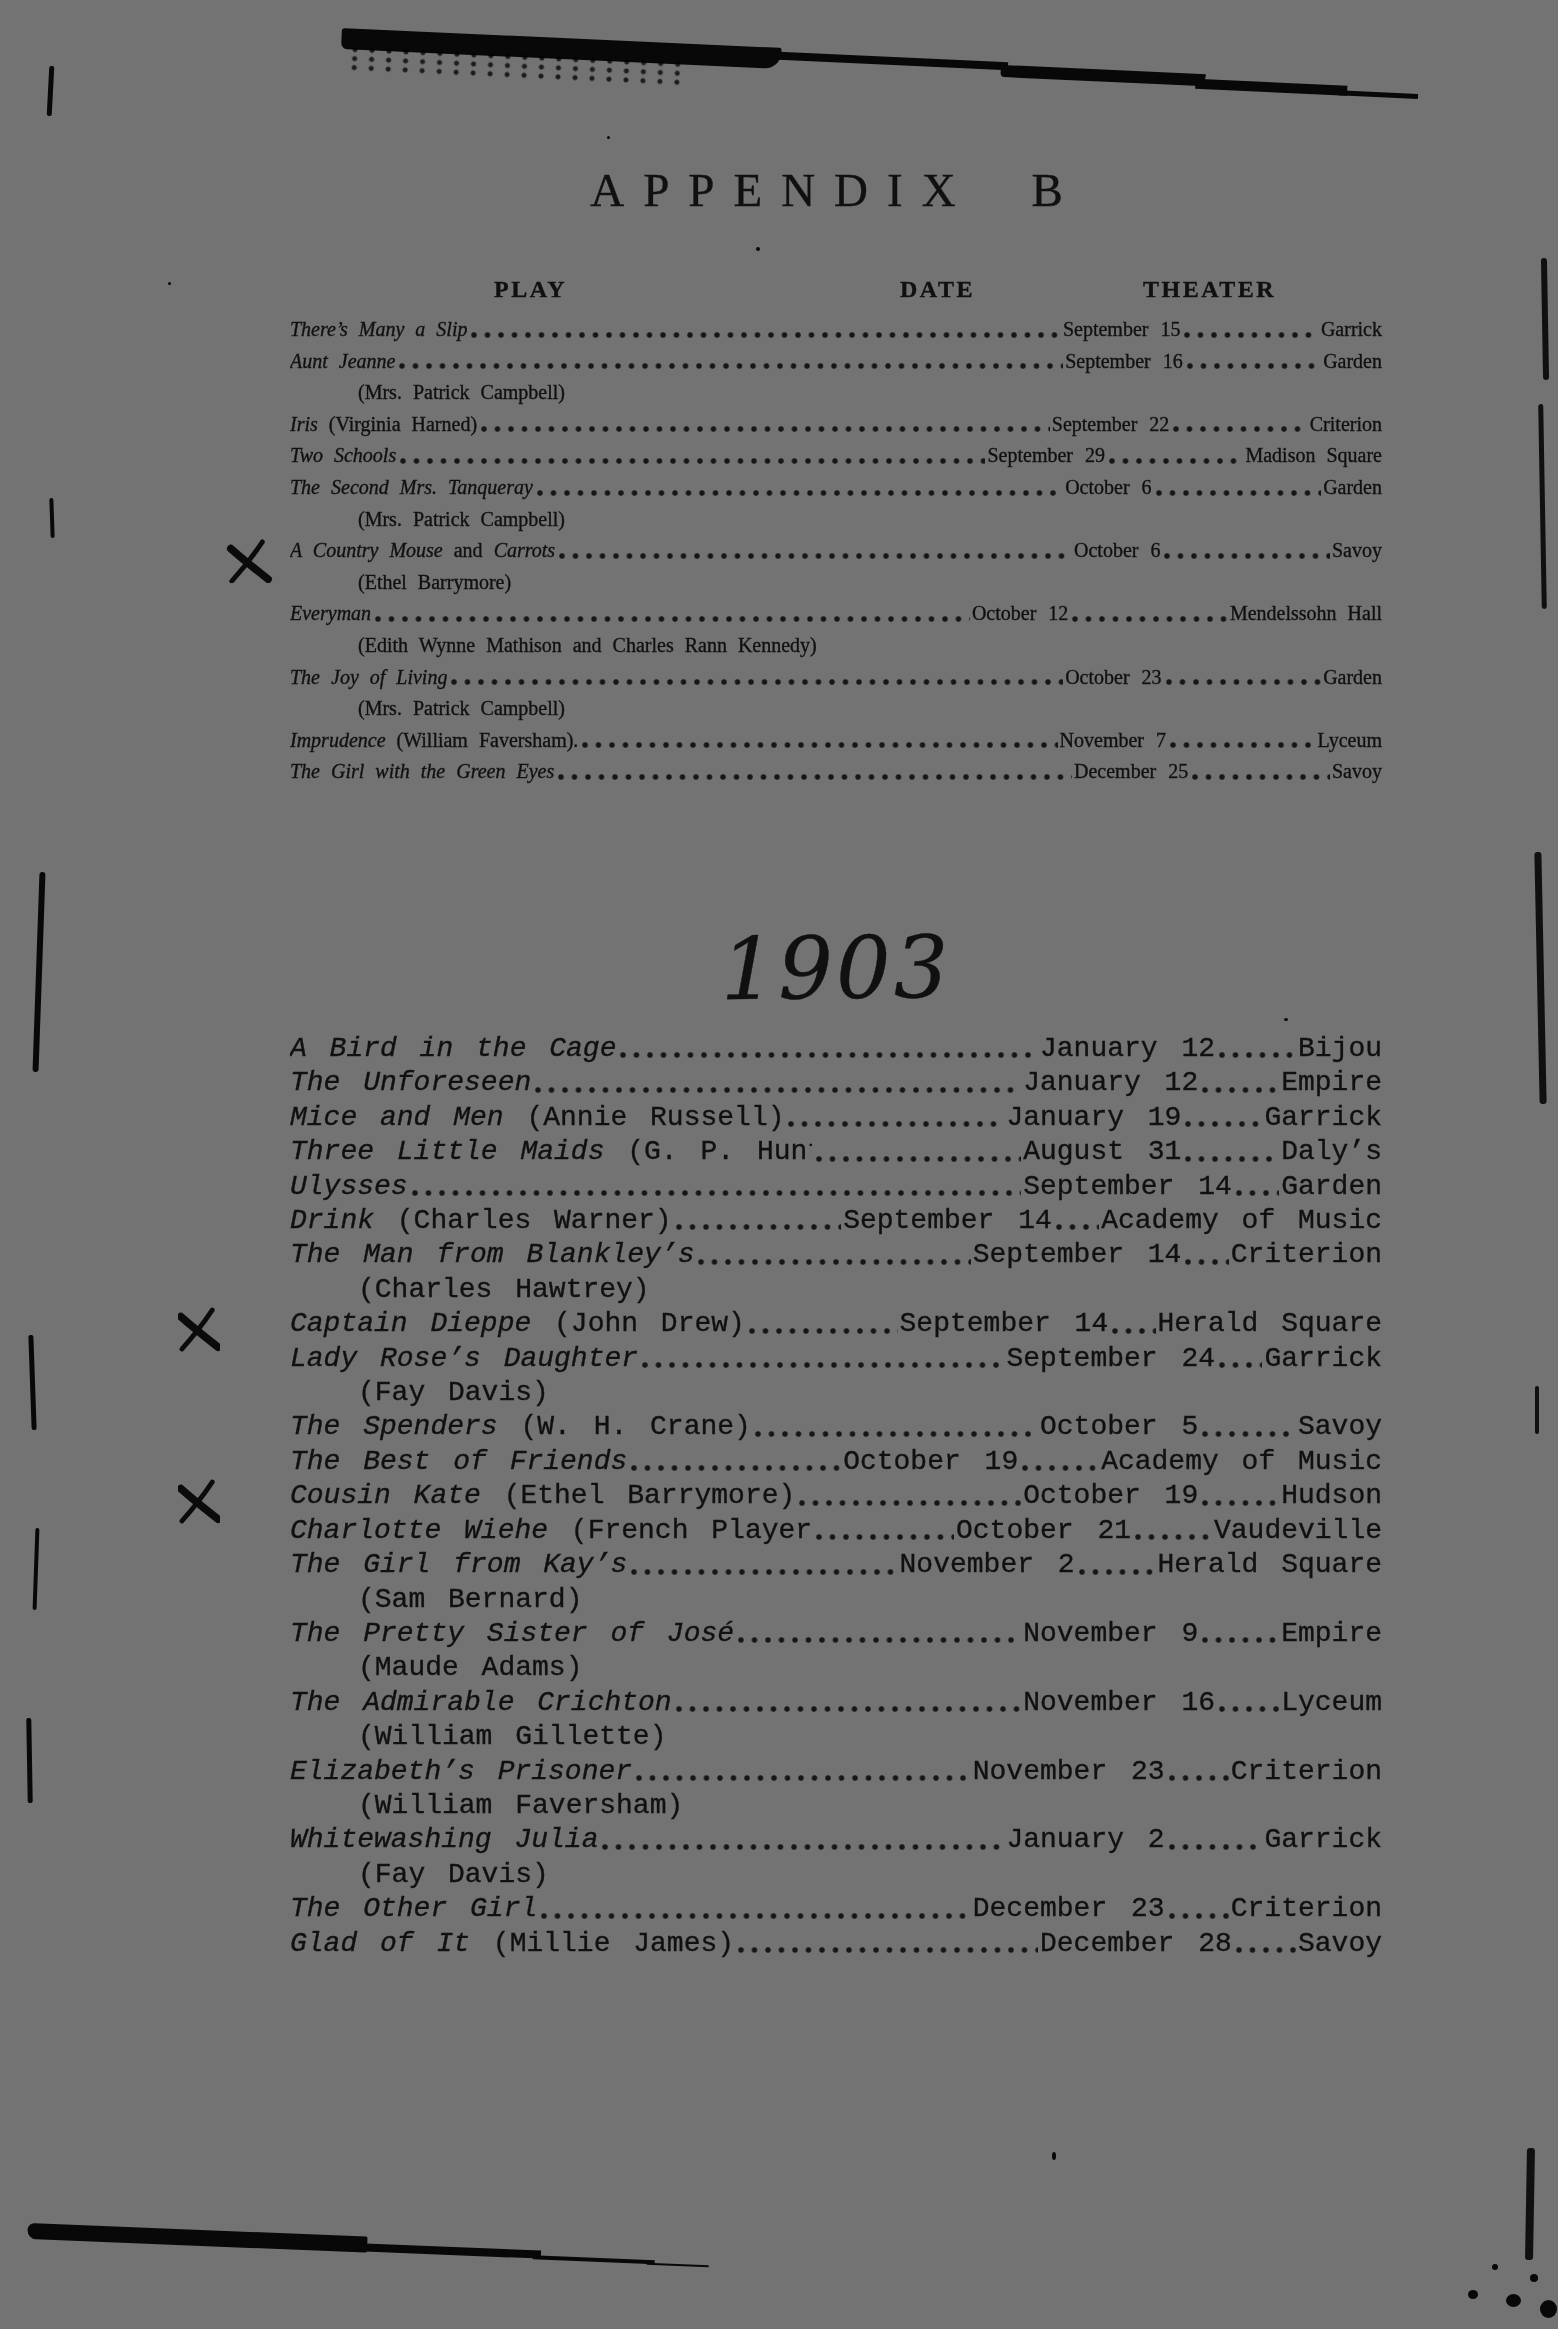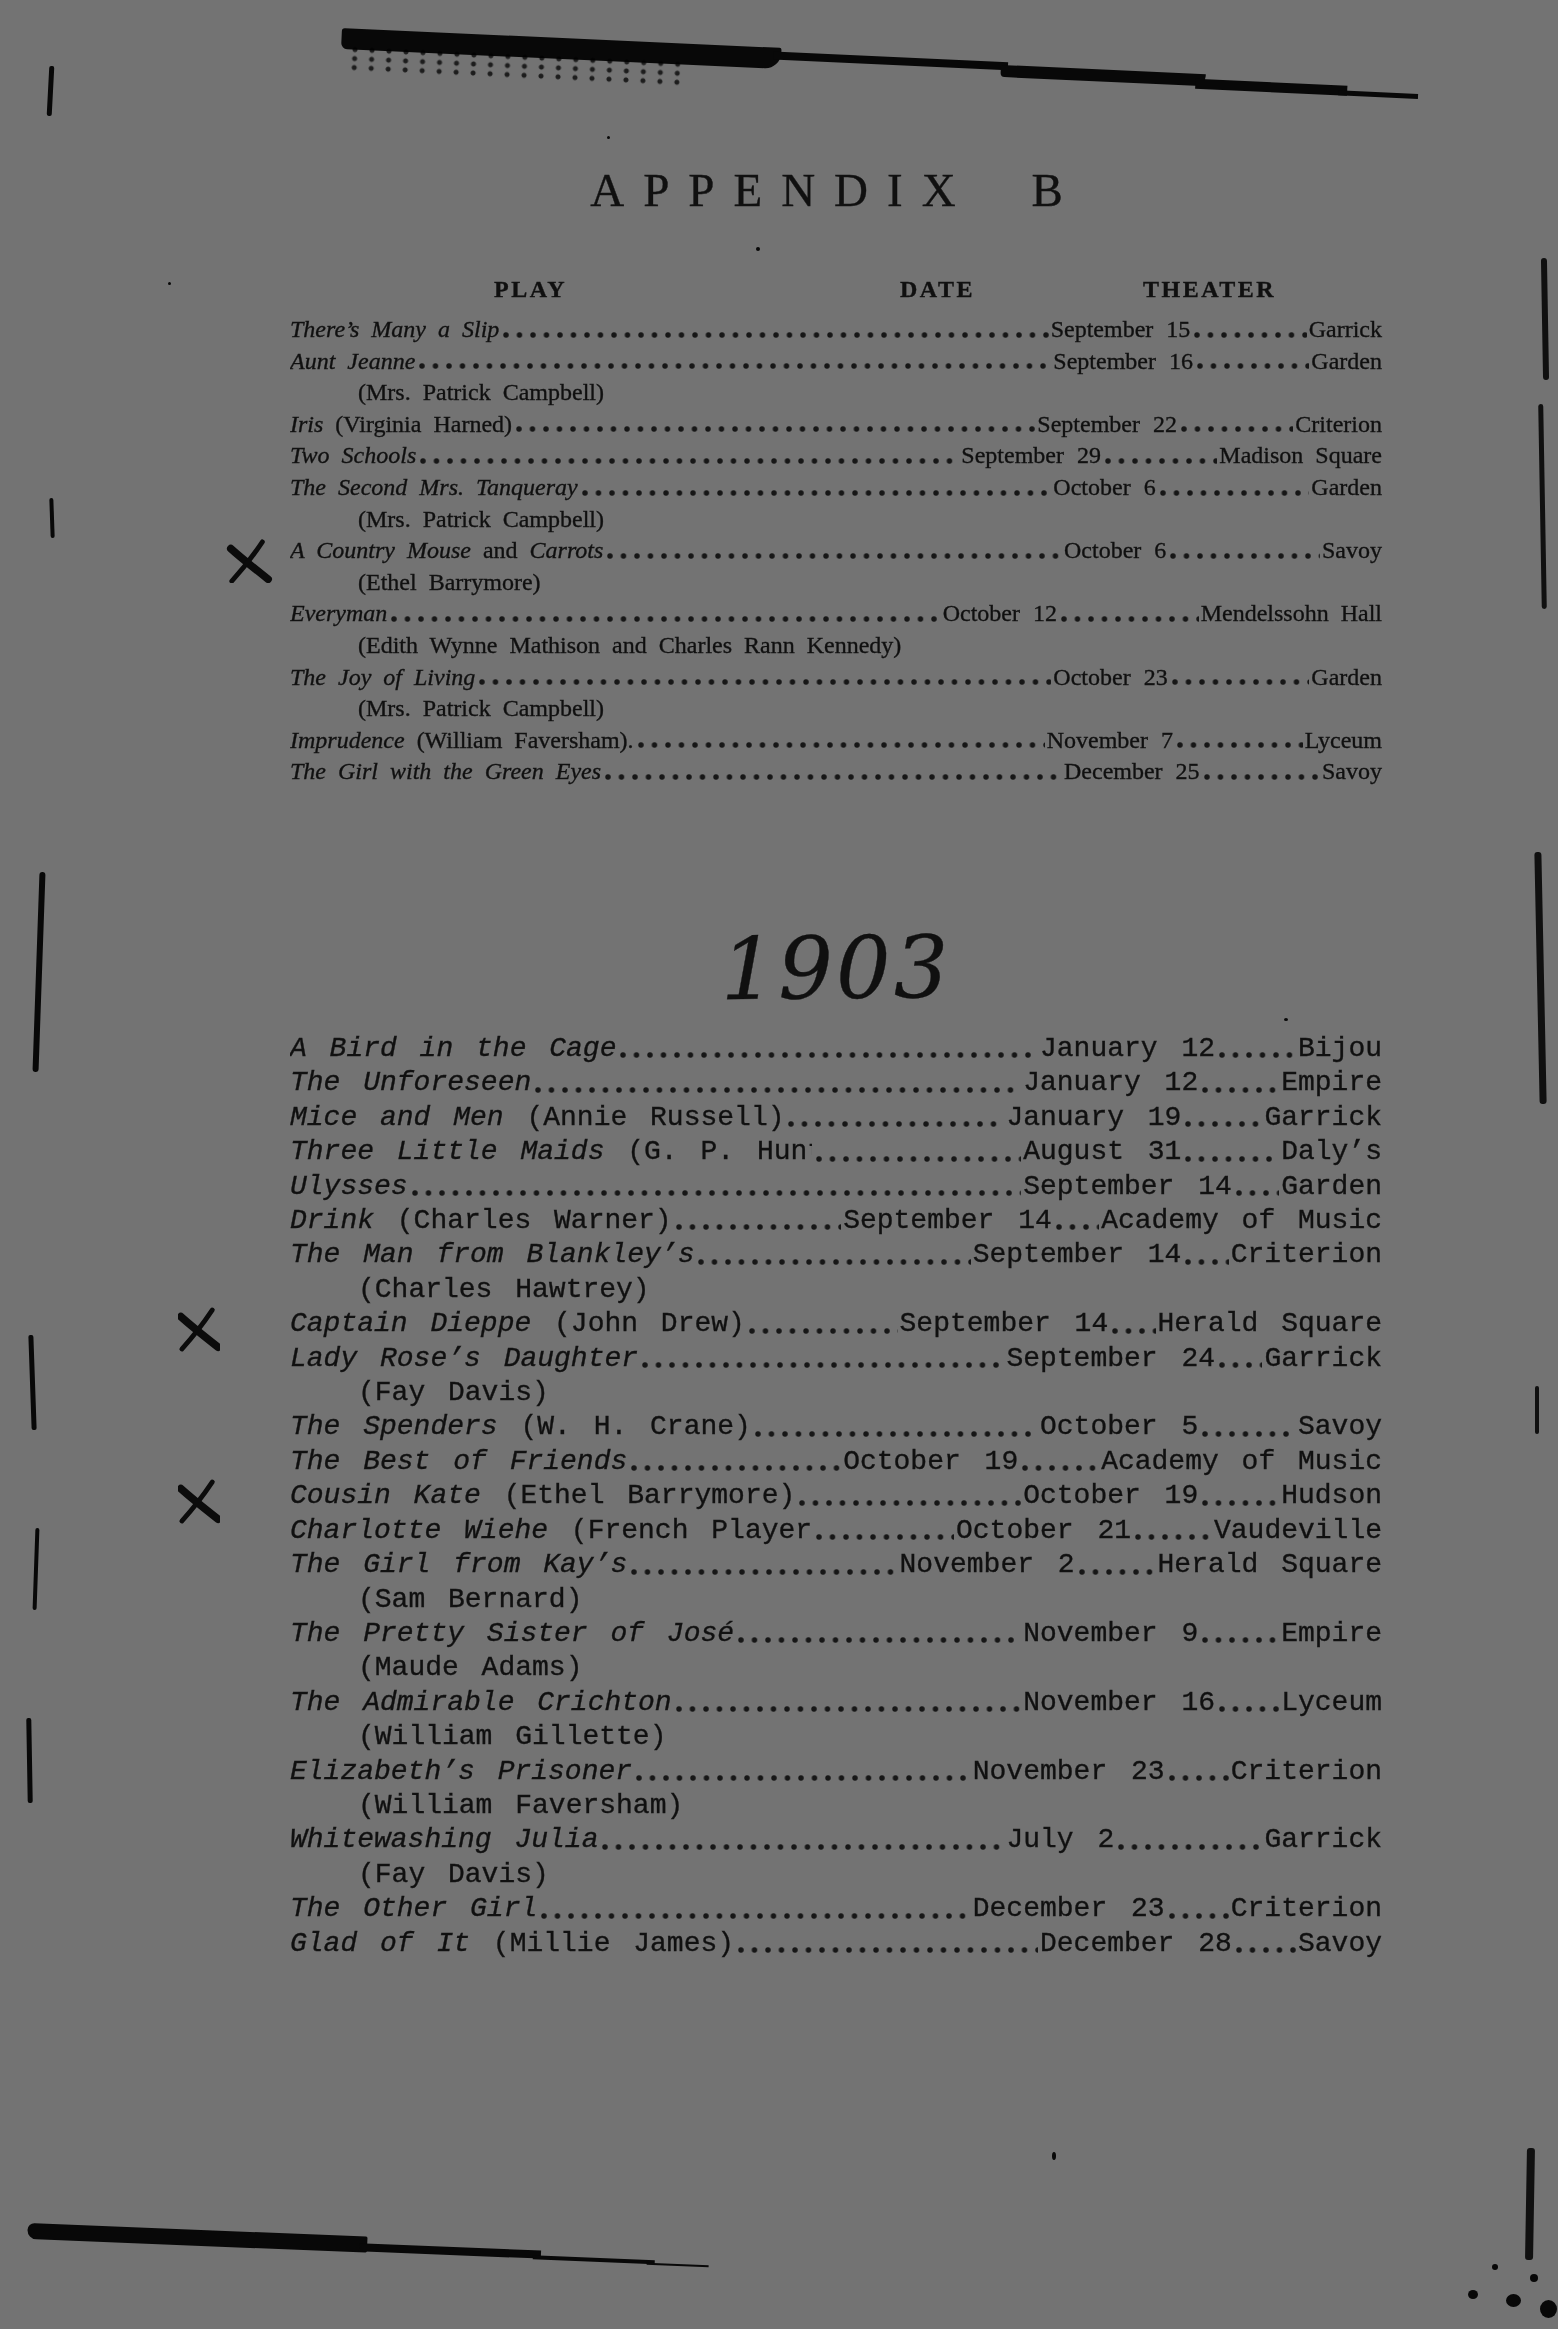--- a/index.html
+++ b/index.html
@@ -31,21 +31,21 @@
     font-style:italic;font-size:86px;letter-spacing:3px;
     transform:rotate(-0.6deg);
   }
   .pagenum{
     position:absolute;top:2030px;left:290px;width:1092px;text-align:center;
     font-size:30px;letter-spacing:4px;text-indent:-38px;
   }
 
   
   .tbl{position:absolute;left:290px;width:1092px;}
-  #sec1{top:314px;font-size:24px;line-height:31.6px;}
+  #sec1{top:314px;font-size:20px;line-height:31.6px;}
   #sec2{top:1032px;font-size:28px;line-height:34.4px;font-family:Liberation Mono, monospace;}
   .row{display:flex;position:relative;}
   .play{white-space:nowrap;word-spacing:6px;flex:0 0 auto;max-width:522px;overflow:hidden;}
   .it{font-style:italic;}
   .rm{font-style:normal;}
   .lead{
     flex:1 1 auto;min-width:6px;margin:0 2px;
     background-image:radial-gradient(circle at 3px 3px,#161616 2.2px,rgba(0,0,0,0) 3.3px);
     background-size:13.5px 6px;background-repeat:repeat-x;
     background-position:left 2px bottom 8px;
@@ -403,21 +403,21 @@
           <span class="date">November 23</span>
           <span class="lead"></span>
         </span>
         <span class="theater">Criterion</span>
       </div>
       <div class="note">(William Faversham)</div>
       <div class="row">
         <span class="play"><span class="it">Whitewashing Julia</span></span>
         <span class="lead"></span>
         <span class="datewrap">
-          <span class="date">July 2</span>
+          <span class="date">January 2</span>
           <span class="lead"></span>
         </span>
         <span class="theater">Garrick</span>
       </div>
       <div class="note">(Fay Davis)</div>
       <div class="row">
         <span class="play"><span class="it">The Other Girl</span></span>
         <span class="lead"></span>
         <span class="datewrap">
           <span class="date">December 23</span>

